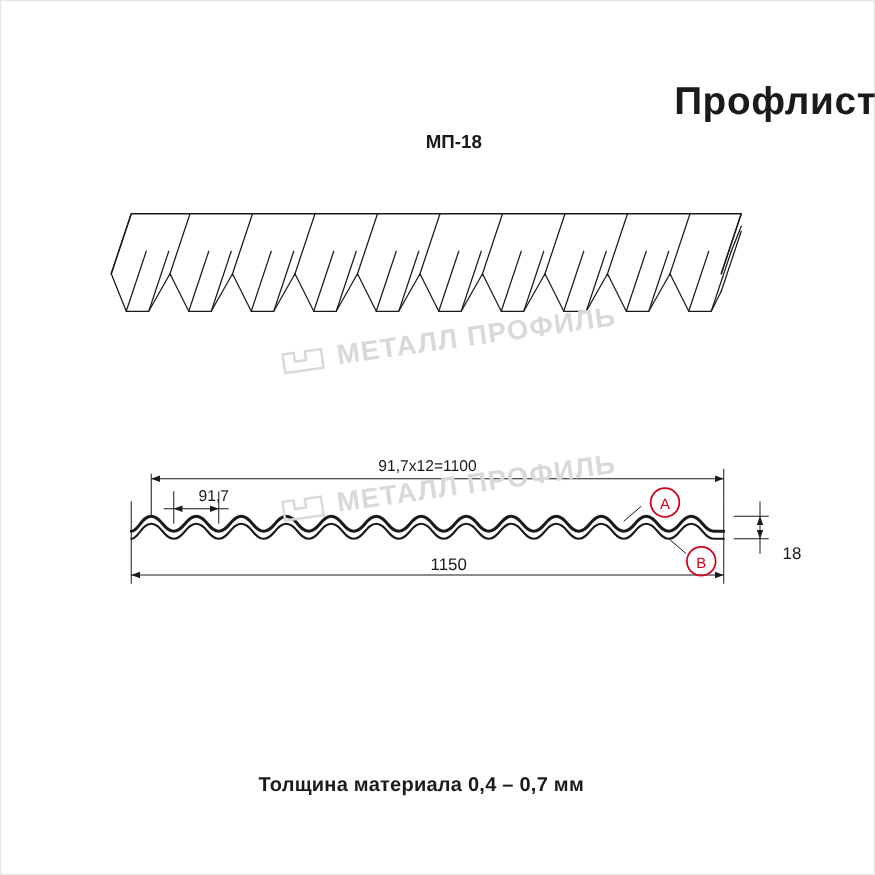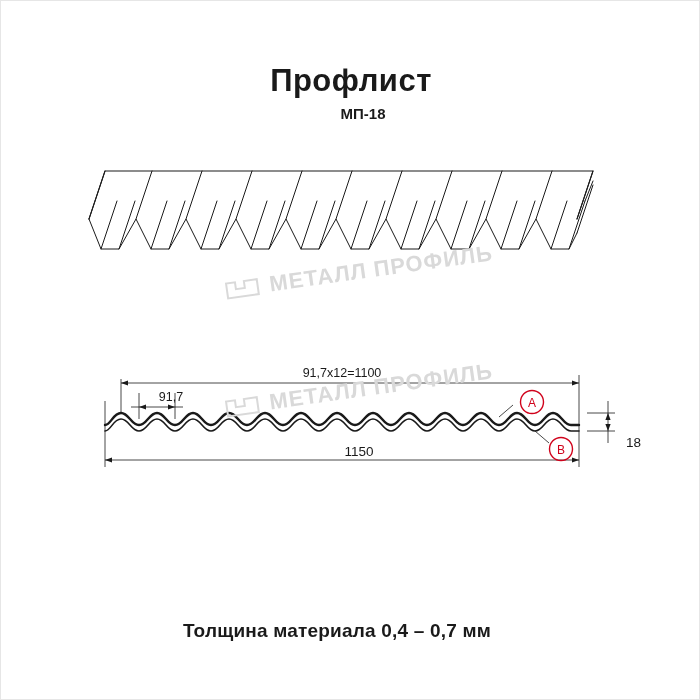--- a/index.html
+++ b/index.html
@@ -19,42 +19,42 @@
     position: absolute;
     inset: 0;
     border: 1px solid #e6e6e6;
     box-sizing: border-box;
   }
   .title {
     position: absolute;
     top: 62px;
     left: 0;
     width: 700px;
-    text-align: center;
+    text-align: right;
     font-size: 31px;
     font-weight: bold;
     letter-spacing: 0.5px;
   }
   .subtitle {
     position: absolute;
     top: 104px;
     left: 0;
     width: 700px;
     text-align: center;
     font-size: 15px;
     font-weight: bold;
     margin-left: 12px;
   }
   .footer-note {
     position: absolute;
     top: 619px;
     left: 0;
     width: 672px;
     text-align: center;
-    font-size: 19px;
+    font-size: 16px;
     font-weight: bold;
     letter-spacing: 0.2px;
   }
   .svg-layer {
     position: absolute;
     top: 0;
     left: 0;
   }
   .wm {
     position: absolute;

